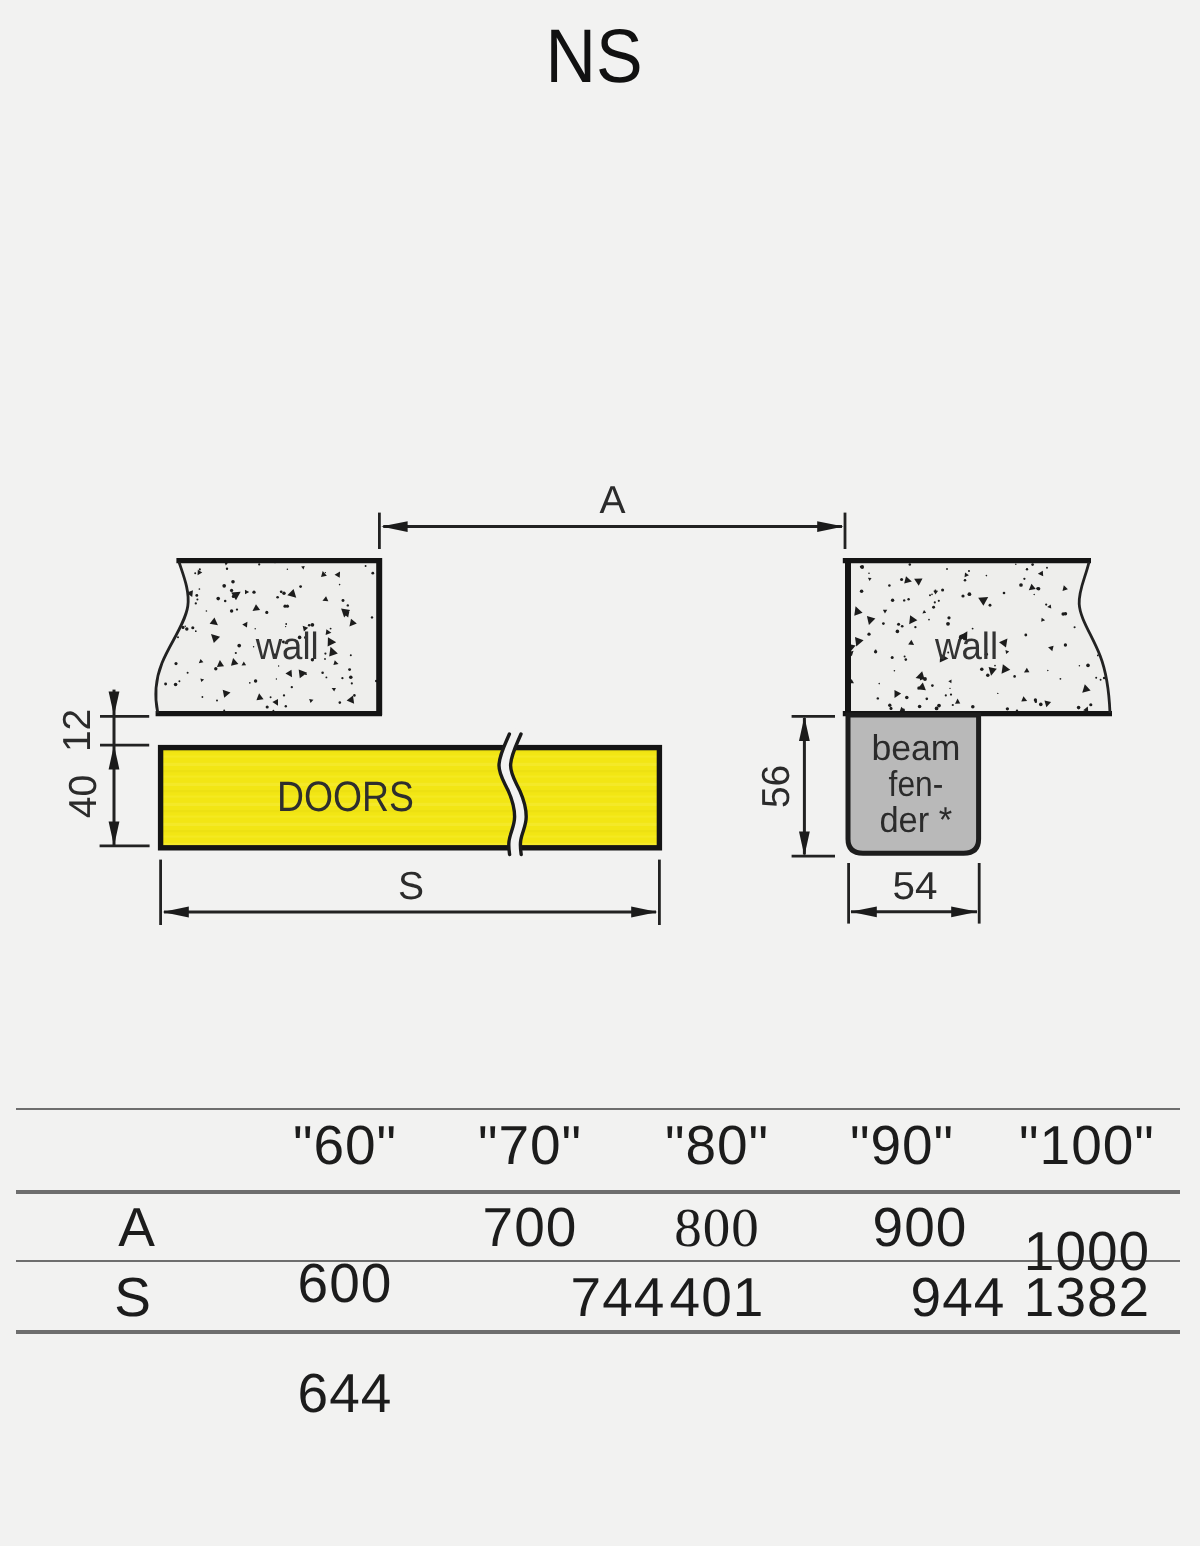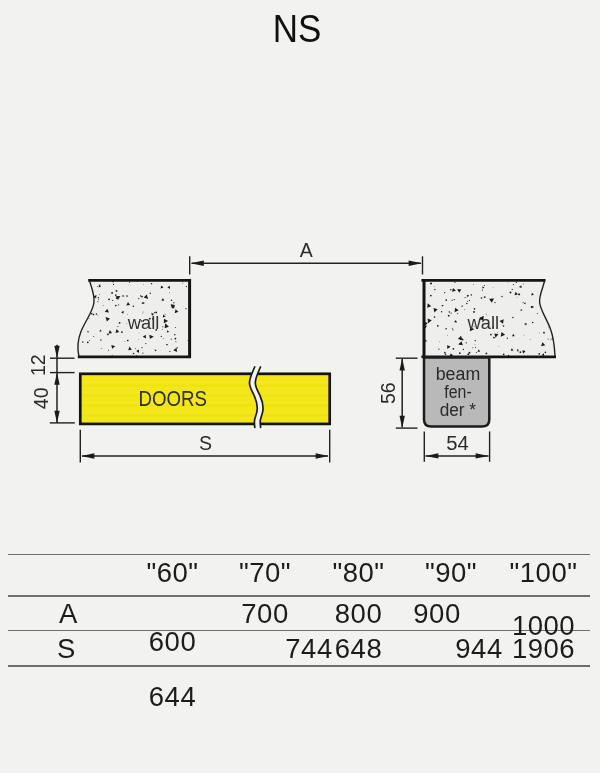--- a/index.html
+++ b/index.html
@@ -450,22 +450,22 @@
 
 <div class="tcell" style="left:172.5px;top:556.5px;">"60"</div>
 <div class="tcell" style="left:265px;top:556.5px;">"70"</div>
 <div class="tcell" style="left:358.5px;top:556.5px;">"80"</div>
 <div class="tcell" style="left:451px;top:556.5px;">"90"</div>
 <div class="tcell" style="left:543.5px;top:556.5px;">"100"</div>
 
 <div class="tcell" style="left:68.5px;top:598px;">A</div>
 <div class="tcell" style="left:172.5px;top:586px;margin-top:40px;">600</div>
 <div class="tcell" style="left:265px;top:598px;">700</div>
-<div class="tcell" style="left:358.5px;top:598px;">800</div>
-<div class="tcell" style="left:437px;top:598px;">900</div>
+<div class="tcell" style="left:358.5px;top:598px;font-family:Liberation Serif, serif;">800</div>
+<div class="tcell" style="left:460px;top:598px;">900</div>
 <div class="tcell" style="left:543.5px;top:610px;">1000</div>
 
 <div class="tcell" style="left:66.5px;top:632.5px;">S</div>
 <div class="tcell" style="left:172.5px;top:632.5px;margin-top:48px;">644</div>
 <div class="tcell" style="left:265px;top:632.5px;margin-left:44px;">744</div>
-<div class="tcell" style="left:358.5px;top:632.5px;">648</div>
+<div class="tcell" style="left:358.5px;top:632.5px;">401</div>
 <div class="tcell" style="left:451px;top:632.5px;margin-left:28px;">944</div>
-<div class="tcell" style="left:543.5px;top:632.5px;">1906</div>
+<div class="tcell" style="left:543.5px;top:632.5px;">1382</div>
 
 </body></html>

